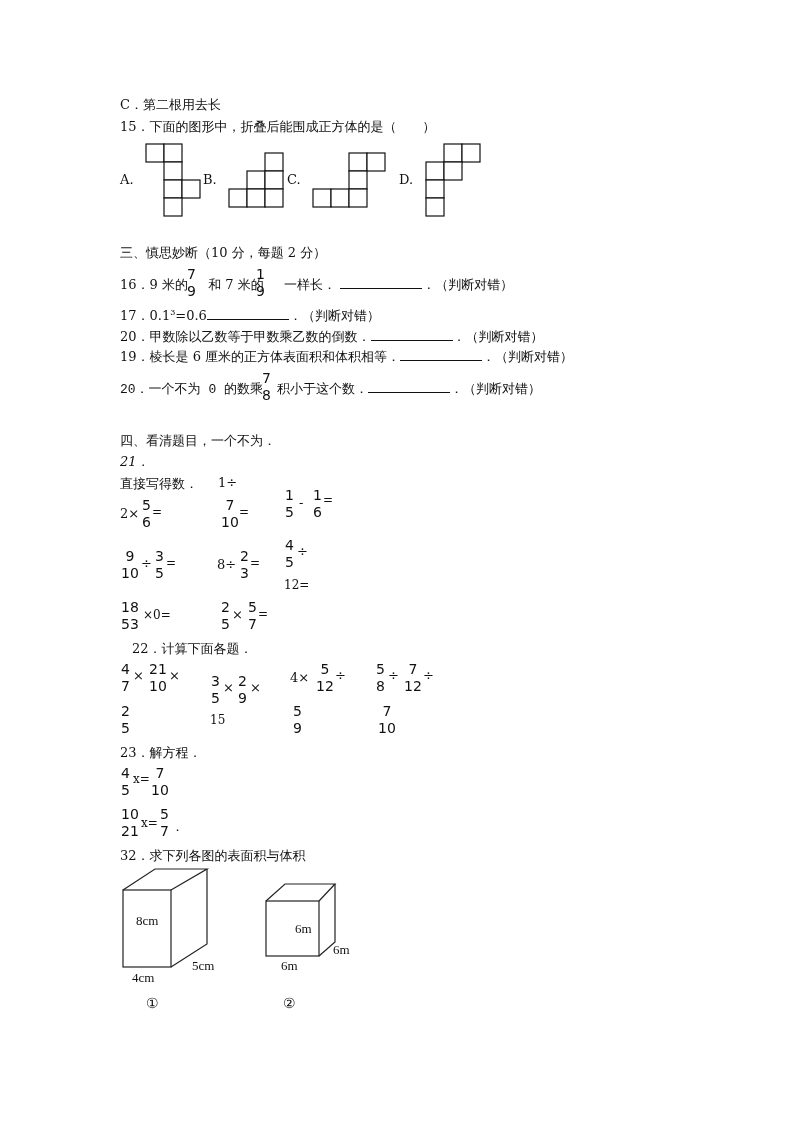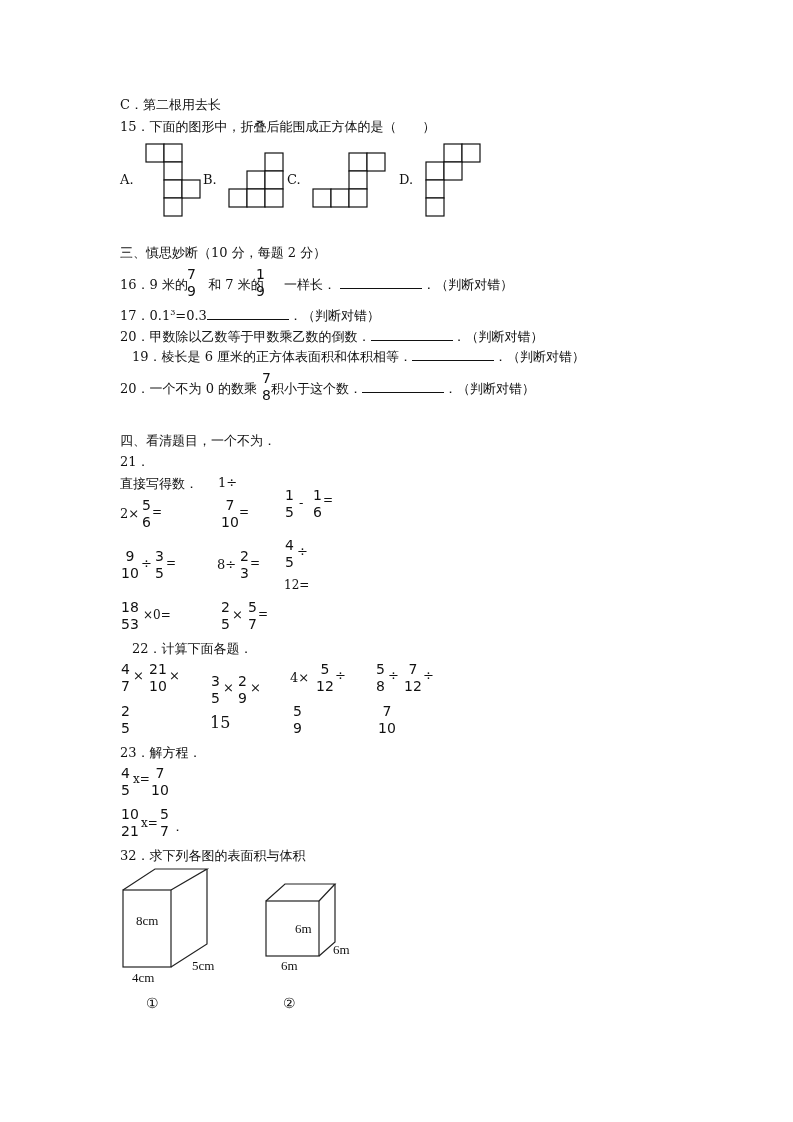--- a/index.html
+++ b/index.html
@@ -79,41 +79,41 @@
 <div class="frac" style="left:187px;top:266px;">
     <span>7</span>
     <span>9</span>
   </div>
 <div class="frac" style="left:256px;top:266px;">
     <span>1</span>
     <span>9</span>
   </div>
 
 <div class="abs" style="left:120px;top:307px;">
-  <span>17．0.1</span><sup style="font-size:8px;">3</sup><span>=0.3</span><span class="blank" style="width:82px;"></span><span>．（判断对错）</span>
+  <span>17．0.1</span><sup style="font-size:8px;">3</sup><span>=0.6</span><span class="blank" style="width:82px;"></span><span>．（判断对错）</span>
 </div>
 
 <div class="abs" style="left:120px;top:328px;">
   <span>20．甲数除以乙数等于甲数乘乙数的倒数．</span><span class="blank" style="width:82px;"></span><span>．（判断对错）</span>
 </div>
 
-<div class="abs" style="left:120px;top:348px;margin-left:12px;">
+<div class="abs" style="left:120px;top:348px;">
   <span>19．棱长是 6 厘米的正方体表面积和体积相等．</span><span class="blank" style="width:82px;"></span><span>．（判断对错）</span>
 </div>
 
-<div class="abs" style="left:120px;top:380px;">
+<div class="abs" style="left:120px;top:380px;font-family:Liberation Mono, monospace;">
   <span>20．一个不为 0 的数乘</span><span style="display:inline-block;width:14px;"></span><span>积小于这个数．</span><span class="blank" style="width:82px;"></span><span>．（判断对错）</span>
 </div>
 <div class="frac" style="left:262px;top:370px;">
     <span>7</span>
     <span>8</span>
   </div>
 
 <div class="abs bold" style="left:120px;top:432px;">四、看清题目，一个不为．</div>
-<div class="abs" style="left:120px;top:453px;">21．</div>
+<div class="abs" style="left:120px;top:453px;font-style:italic;">21．</div>
 <div class="abs" style="left:120px;top:475px;">直接写得数．</div>
 <div class="abs" style="left:218px;top:475px;">1÷</div>
 
 <div class="abs" style="left:120px;top:506px;">2×</div>
 <div class="frac" style="left:142px;top:497px;">
     <span>5</span>
     <span>6</span>
   </div>
 <div class="abs" style="left:152px;top:505px;font-size:12px;">=</div>
 
@@ -196,21 +196,21 @@
 <div class="frac" style="left:211px;top:673px;">
     <span>3</span>
     <span>5</span>
   </div>
 <div class="abs" style="left:223px;top:680px;">×</div>
 <div class="frac" style="left:238px;top:673px;">
     <span>2</span>
     <span>9</span>
   </div>
 <div class="abs" style="left:250px;top:680px;">×</div>
-<div class="abs" style="left:210px;top:713px;font-size:16px;">15</div>
+<div class="abs" style="left:210px;top:713px;font-size:12px;">15</div>
 
 <div class="abs" style="left:290px;top:670px;">4×</div>
 <div class="frac" style="left:316px;top:661px;">
     <span>5</span>
     <span>12</span>
   </div>
 <div class="abs" style="left:335px;top:668px;">÷</div>
 <div class="frac" style="left:293px;top:703px;">
     <span>5</span>
     <span>9</span>

